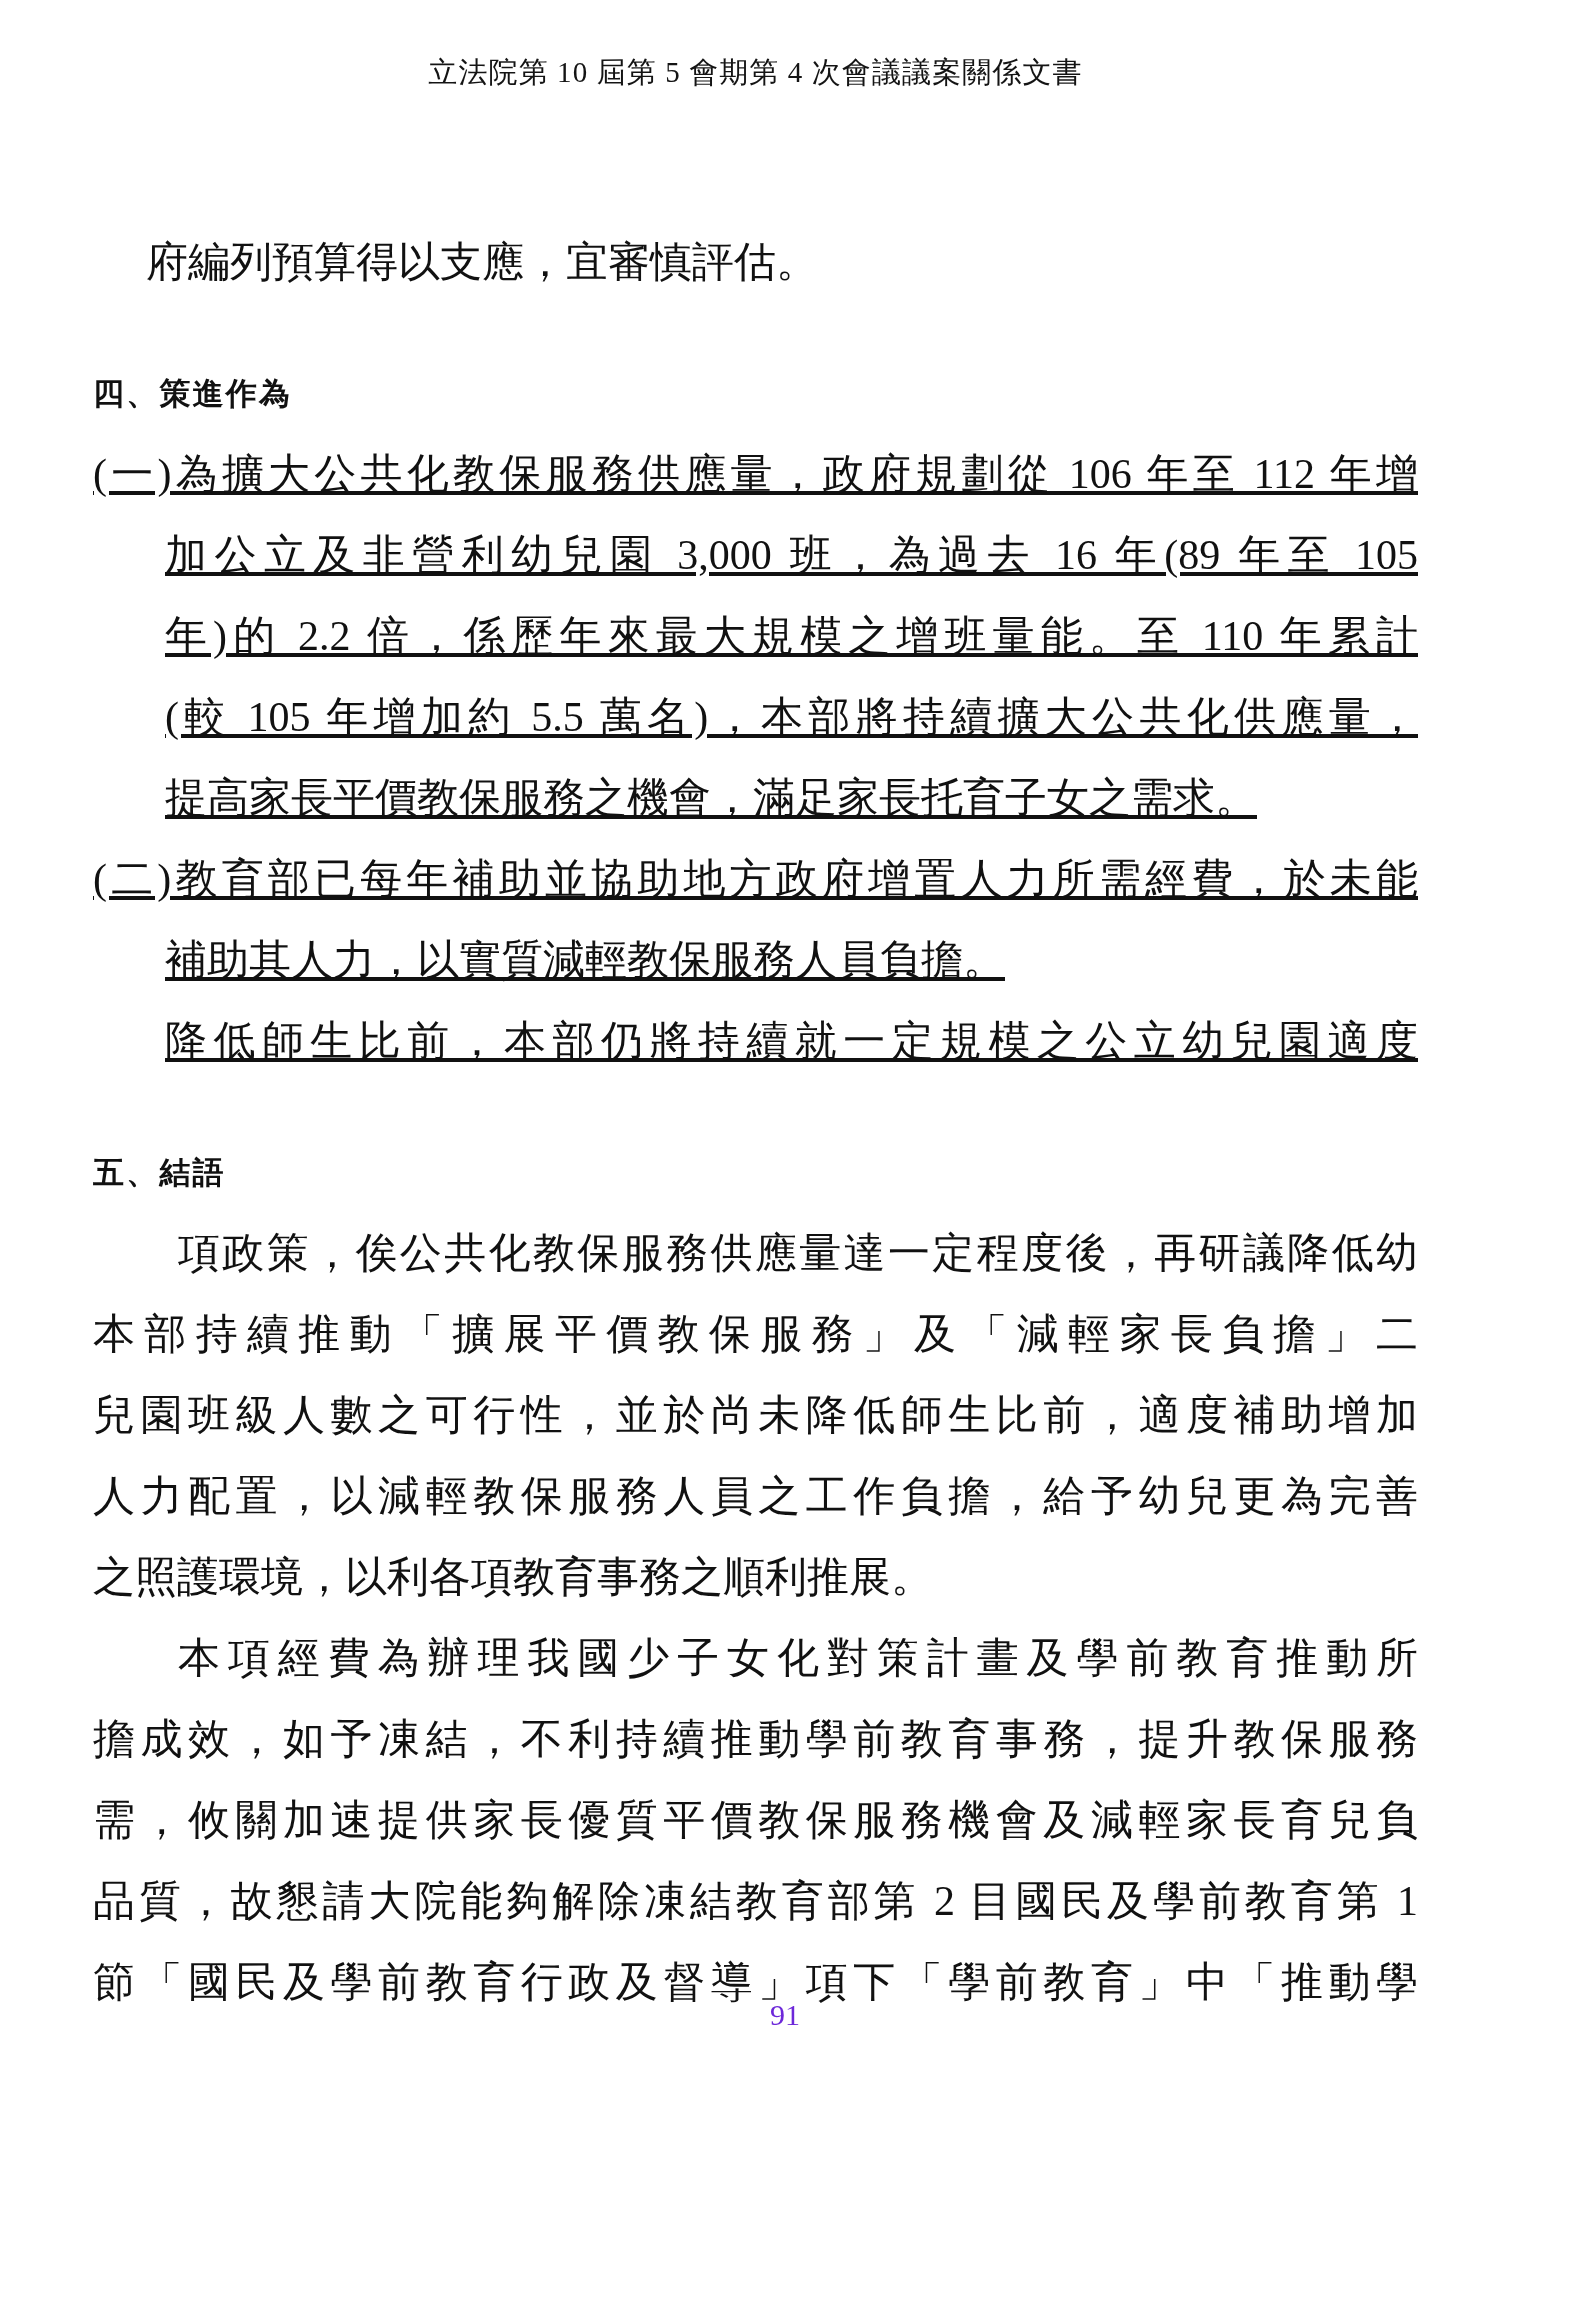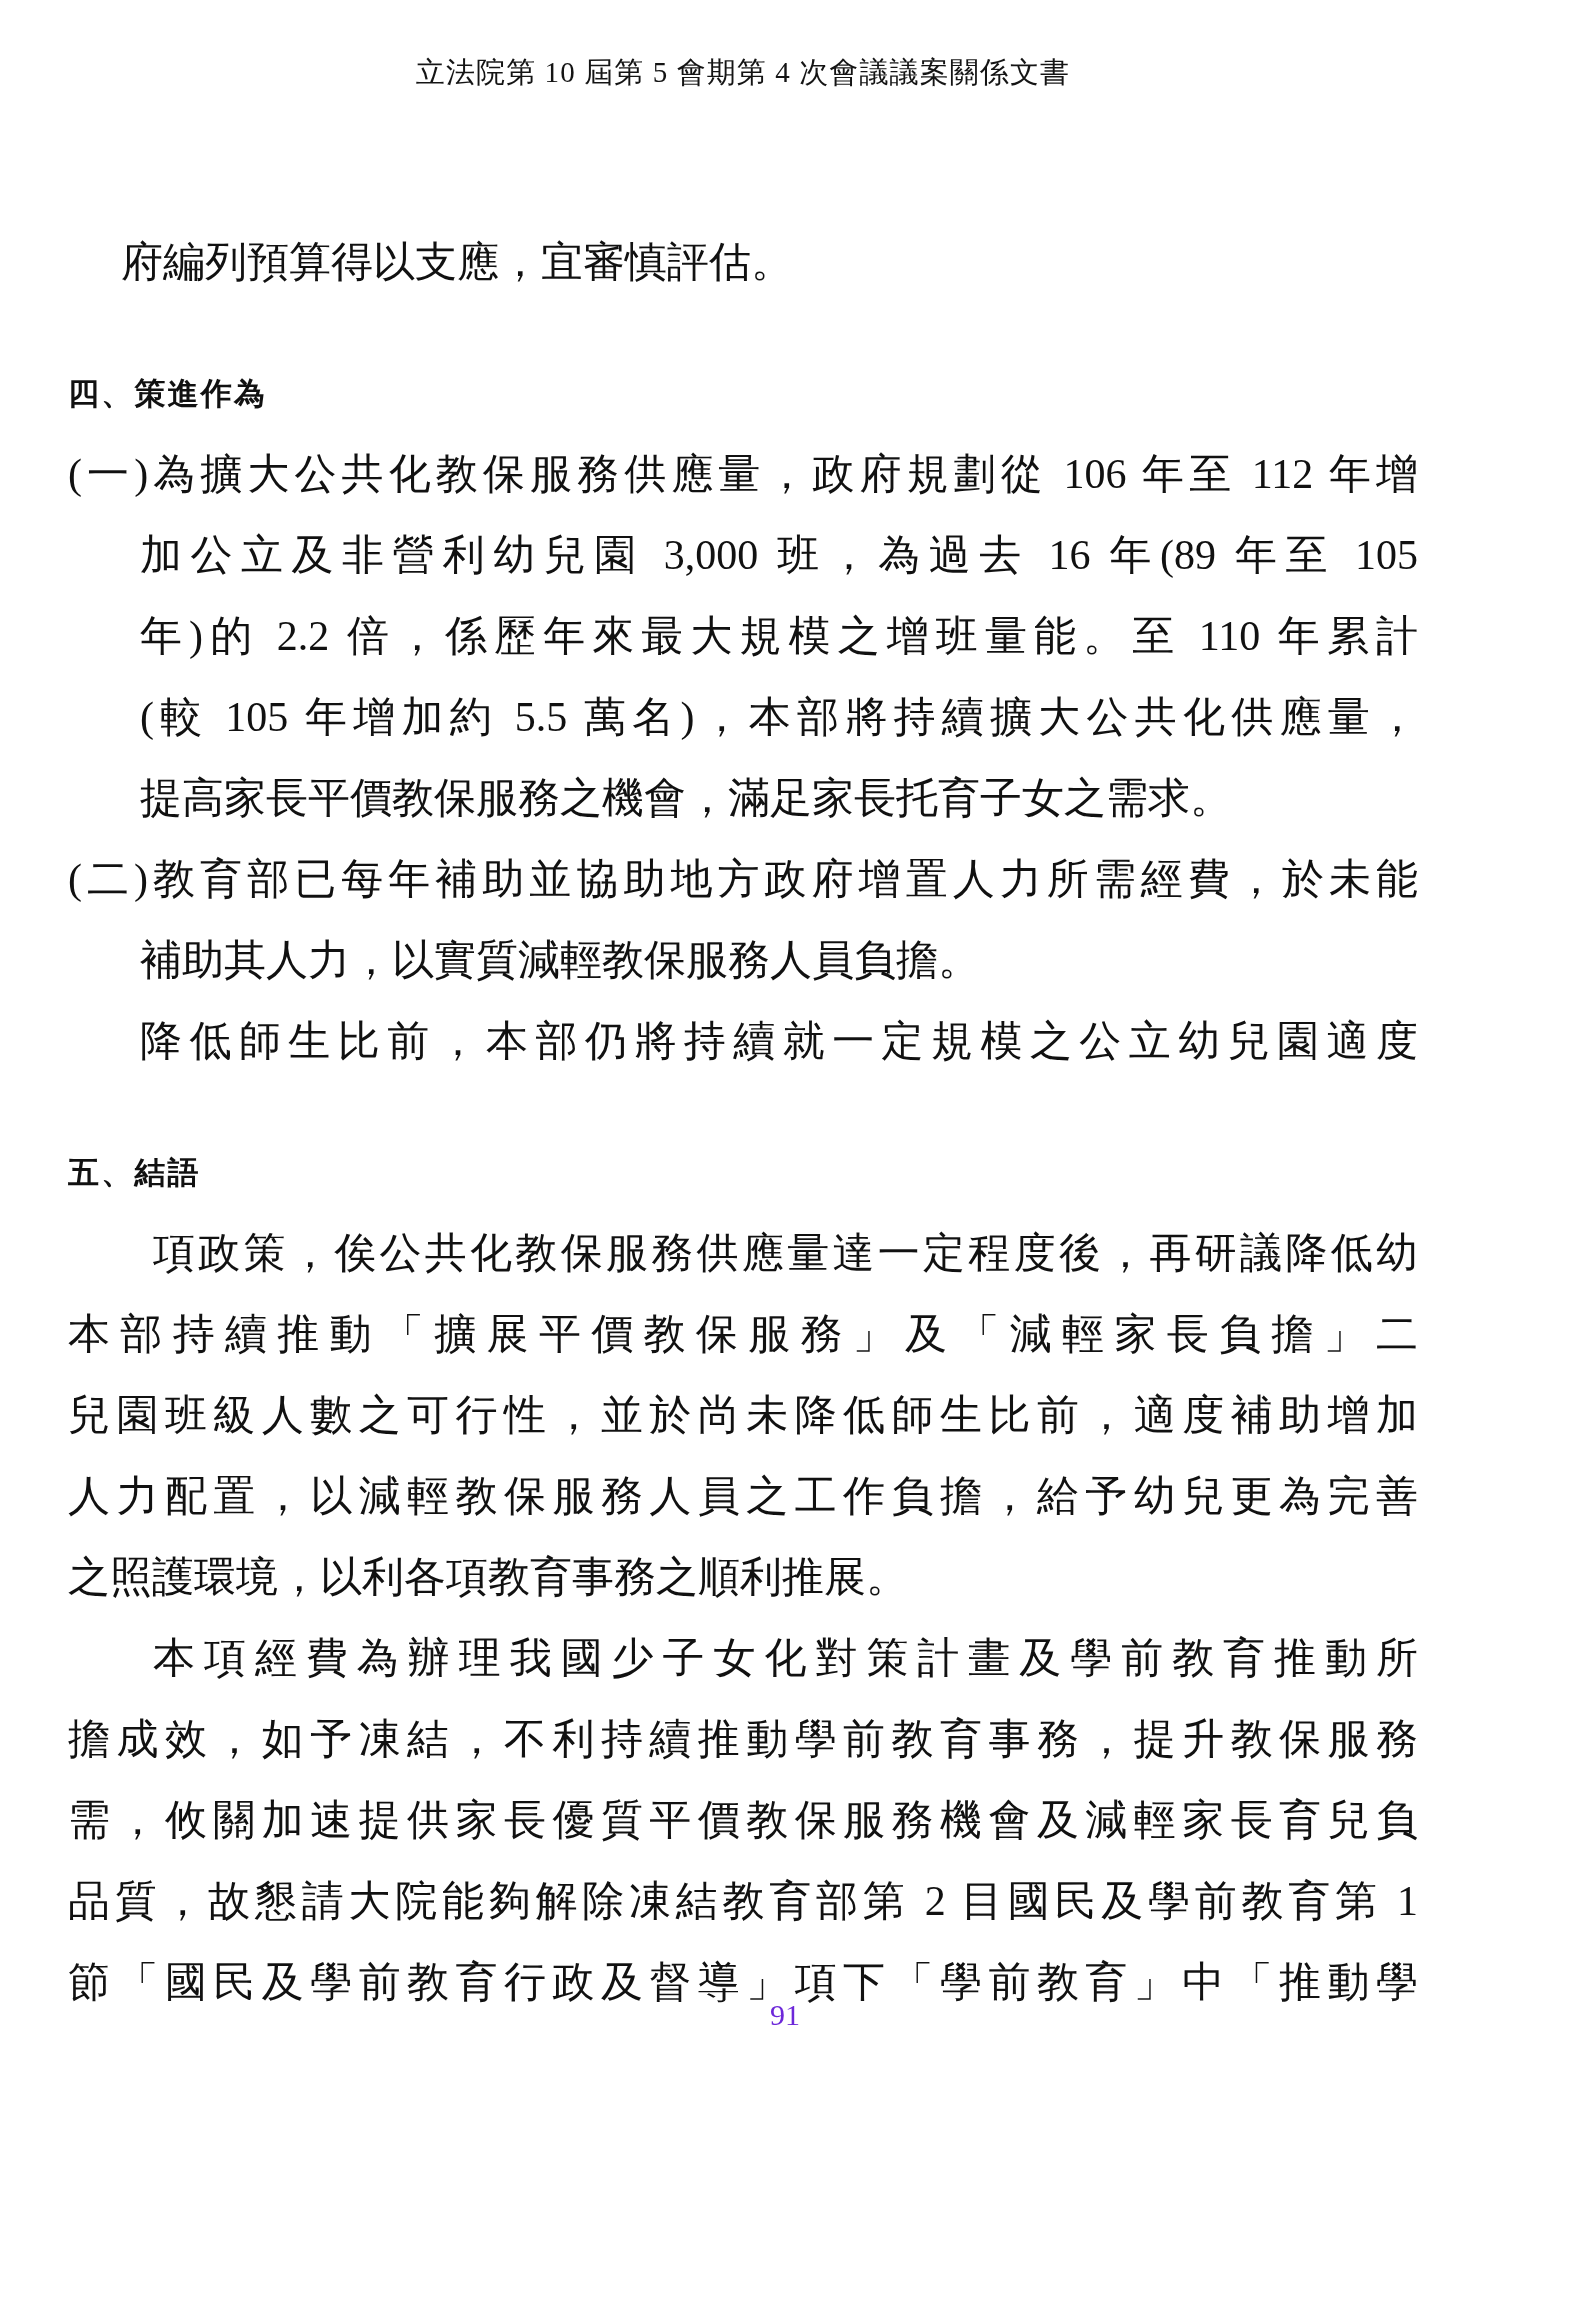--- a/index.html
+++ b/index.html
@@ -11,21 +11,21 @@
     width: 1570px;
     height: 2319px;
     position: relative;
     font-family: "Liberation Serif", "DejaVu Serif", serif;
     color: #111111;
   }
   .page {
     box-sizing: border-box;
     width: 1570px;
     height: 2066px;
-    padding: 56px 152px 0 68px;
+    padding: 56px 152px 0 93px;
     position: relative;
     overflow: hidden;
   }
   .doc-header {
     text-align: center;
     font-size: 29px;
     line-height: 33px;
     letter-spacing: 1.1px;
     color: #141414;
   }
@@ -51,20 +51,21 @@
   }
   .section-heading {
     font-weight: bold;
     font-size: 31px;
     line-height: 81px;
     margin-top: 50px;
     letter-spacing: 2.2px;
   }
   .hang {
     padding-left: 72px;
+    text-decoration: underline;
   }
   .hang .line:first-child {
     text-indent: -72px;
   }
   .indent2 .line:first-child {
     text-indent: 85px;
   }
   .page-number {
     position: absolute;
     bottom: 34px;

